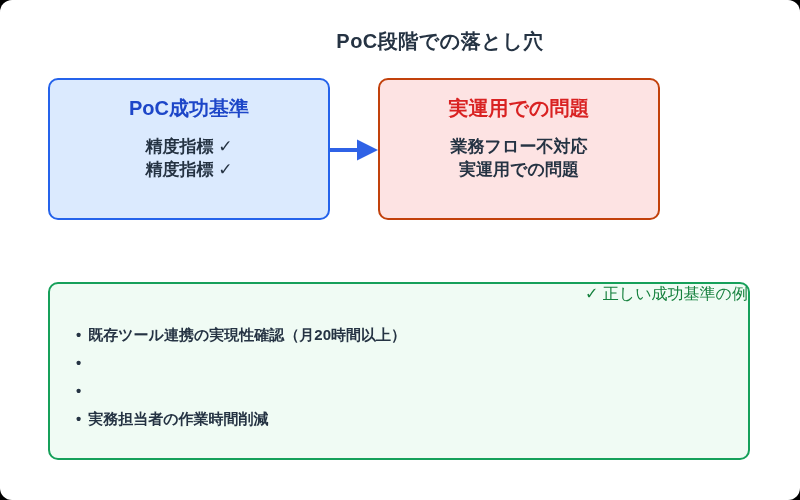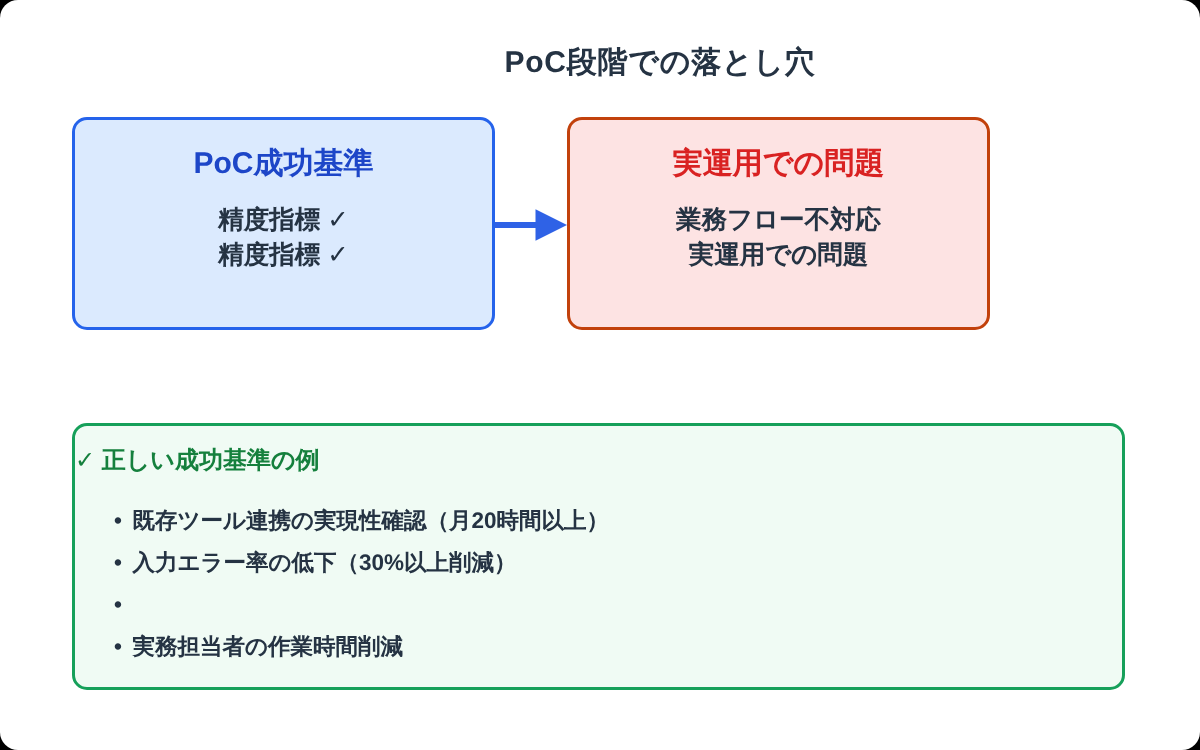--- a/index.html
+++ b/index.html
@@ -78,24 +78,23 @@
     left: 48px;
     top: 282px;
     width: 702px;
     height: 178px;
     box-sizing: border-box;
     background: #f0fbf4;
     border: 2px solid #16a05a;
     border-radius: 10px;
   }
   .criteria-title {
-    margin-top: 13px;
-    text-align: left;
+    text-align: right;
     font-size: 16px;
-    font-weight: 700;
+    font-weight: 400;
     color: #15803d;
   }
   .criteria-list {
     margin: 16px 0 0 0;
     padding: 0 0 0 26px;
     list-style: none;
   }
   .criteria-item {
     display: flex;
     align-items: baseline;
@@ -139,21 +138,20 @@
 
   <div class="node-criteria">
     <div class="criteria-title">✓ 正しい成功基準の例</div>
     <ul class="criteria-list">
       <li class="criteria-item">
         <span class="bullet-dot">•</span>
         <span>既存ツール連携の実現性確認（月20時間以上）</span>
       </li>
       <li class="criteria-item">
         <span class="bullet-dot">•</span>
-        <span>入力エラー率の低下（30%以上削減）</span>
       </li>
       <li class="criteria-item">
         <span class="bullet-dot">•</span>
       </li>
       <li class="criteria-item">
         <span class="bullet-dot">•</span>
         <span>実務担当者の作業時間削減</span>
       </li>
     </ul>
   </div>

